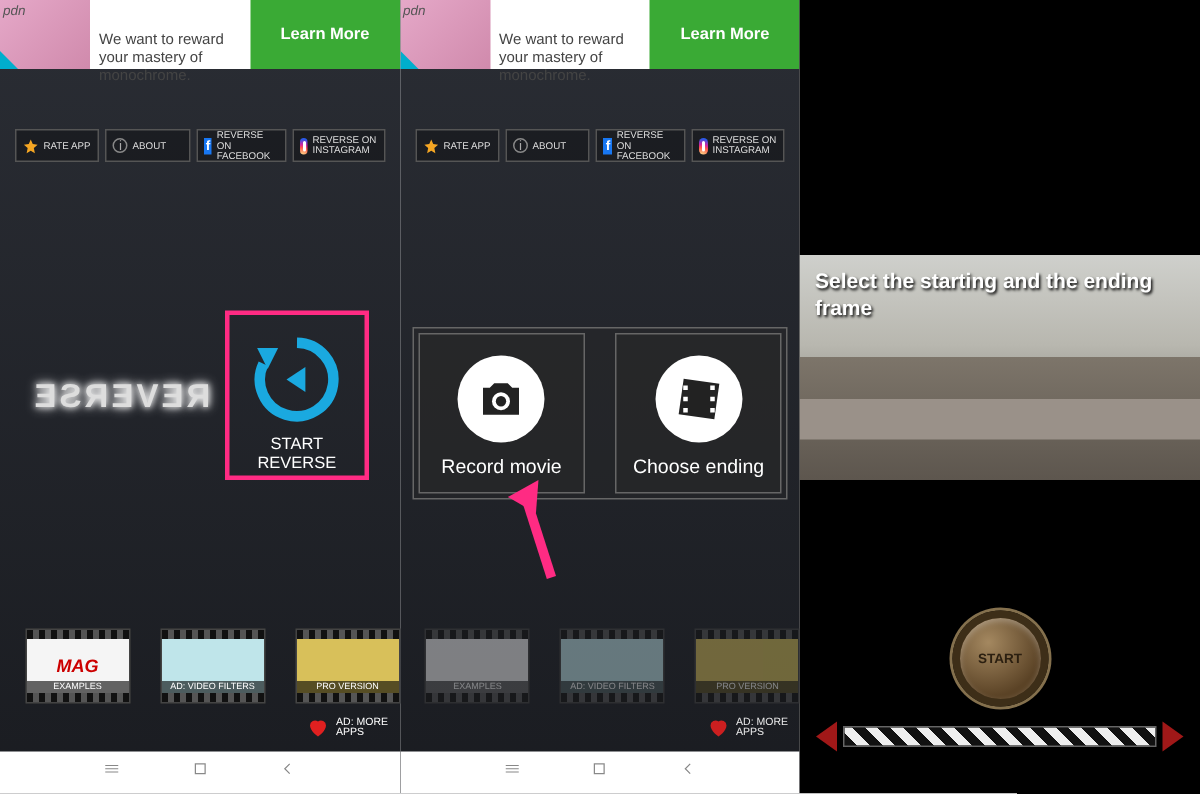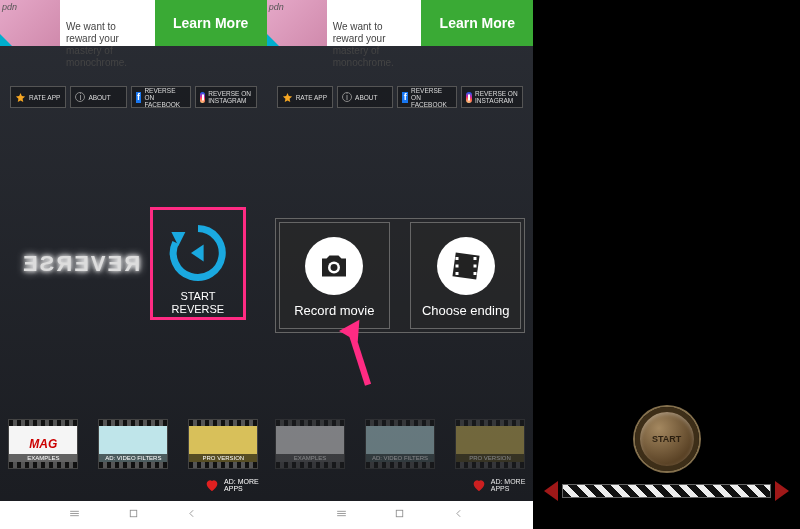--- a/index.html
+++ b/index.html
@@ -42,28 +42,28 @@
     content:"pdn"; position:absolute; top:2px; left:2px; font-size:9px; color:#555; font-style:italic;
   }
   .ad .txt {
     flex: 1;
     padding: 21px 6px;
     color: #444;
     line-height: 1.2;
     font-size: 10px;
   }
   .ad .cta {
-    width: 112px;
+    width: 100px;
     background: #3aaa35;
     color: #fff;
     display: flex;
     align-items: center;
     justify-content: center;
     font-weight: bold;
-    font-size: 14px;
+    font-size: 11px;
   }
   .ad .adchoices {
     position:absolute; bottom:0; left:0;
     width:12px; height:12px; border:6px solid transparent;
     border-left-color:#00aecd; border-bottom-color:#00aecd;
   }
 
   
   .toprow {
     margin: 40px 10px 0;
@@ -115,21 +115,21 @@
   }
   .revicon {
     width: 70px; height: 70px;
   }
   .startblk .lbl {
     color:#fff; font-size:11px; text-align:center; line-height:1.1; margin-top:2px;
   }
 
   
   .botrow {
-    display:flex; gap:20px; justify-content:center; margin-bottom:8px;
+    display:flex; gap:20px; justify-content:flex-end; margin-bottom:8px;
   }
   .film {
     width: 70px; height: 50px; position:relative;
     border:1px solid #444;
     background:#222;
     display:flex; flex-direction:column;
   }
   .film .holes { height:6px; background: repeating-linear-gradient(90deg,#111 0 4px,#555 4px 8px);}
   .film .body { flex:1; display:flex; align-items:center; justify-content:center;}
   .film .cap { position:absolute; bottom:6px; left:0; right:0; background:rgba(0,0,0,.6); color:#fff; font-size:6px; text-align:center; padding:1px 0;}
@@ -439,20 +439,24 @@
             <rect x="6" y="6" width="12" height="12" fill="none" stroke="#888" stroke-width="1.5"></rect>
           </svg></span>
       <span><svg viewBox="0 0 24 24">
             <path fill="none" stroke="#888" stroke-width="1.5" d="M15 6l-6 6 6 6"></path>
           </svg></span>
     </div>
   </div>
 </div>
 
 <div class="phone phone3">
+  <div class="vidarea">
+    <div class="road"></div>
+    <div class="vidmsg">Select the starting and the ending frame</div>
+  </div>
   <div class="controls3">
     <div class="startbtn">
       <span>START</span>
     </div>
     <div class="trackrow">
       <div class="tri l"></div>
       <div class="track"></div>
       <div class="tri r"></div>
     </div>
   </div>

